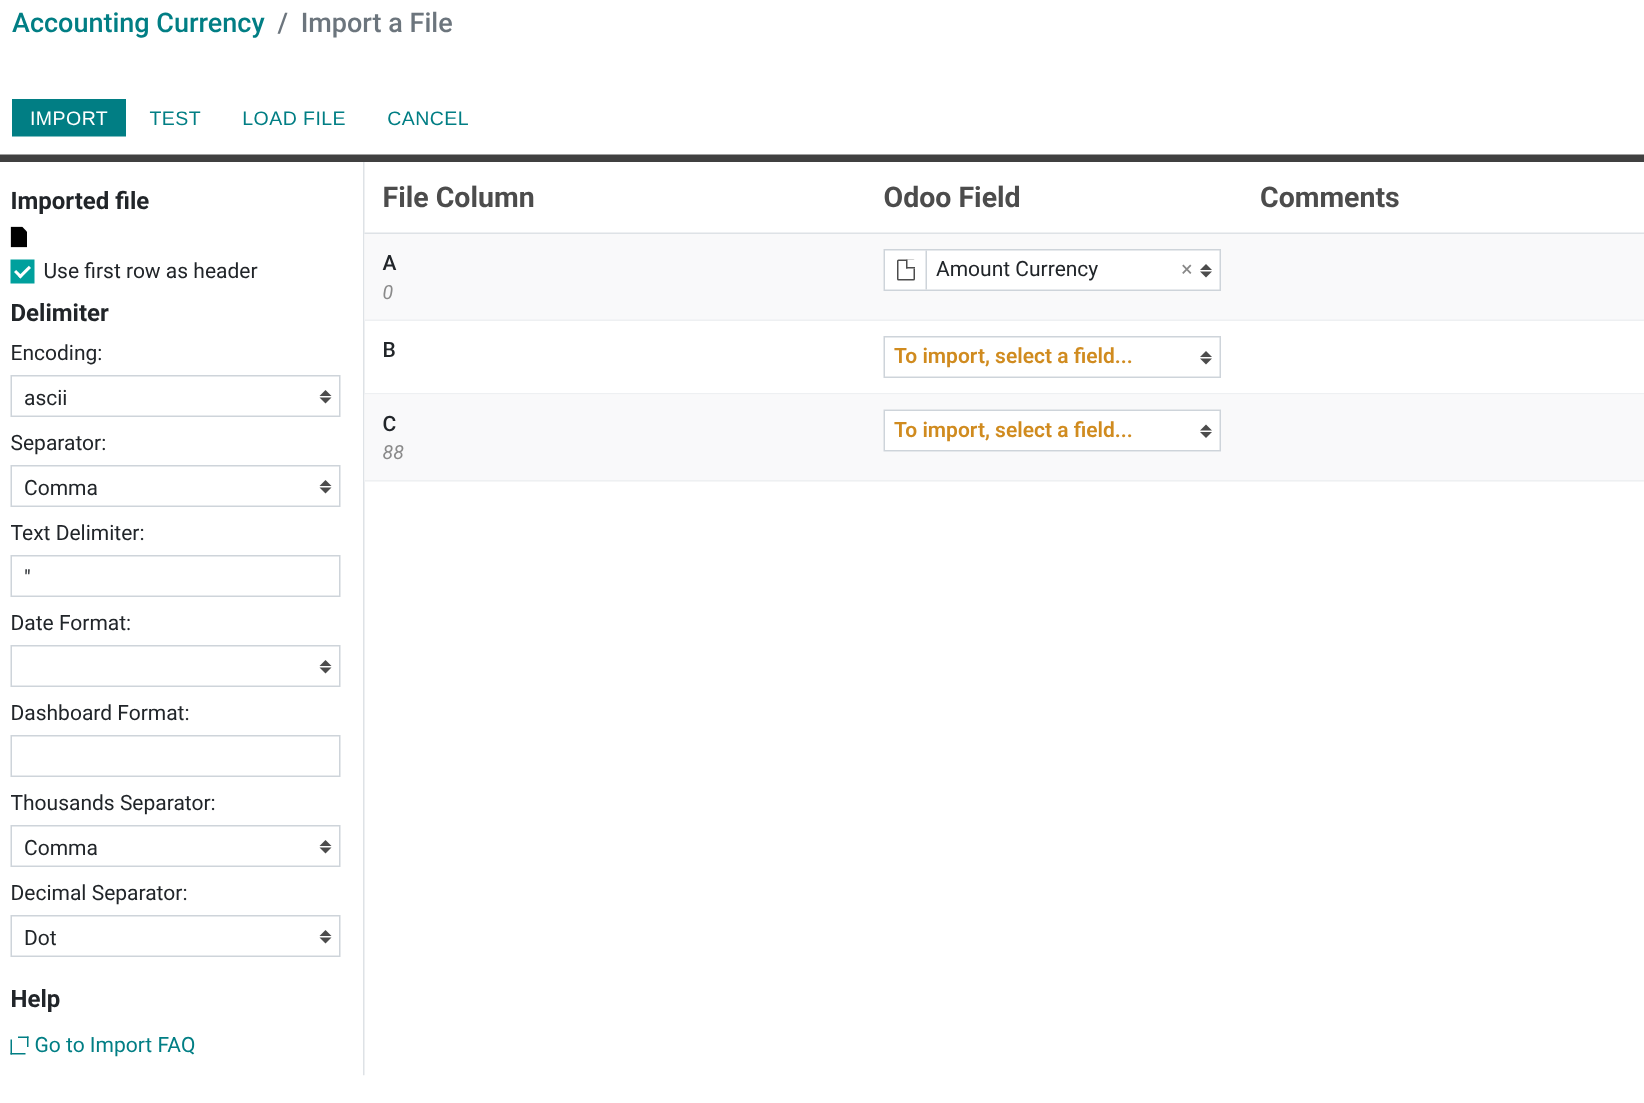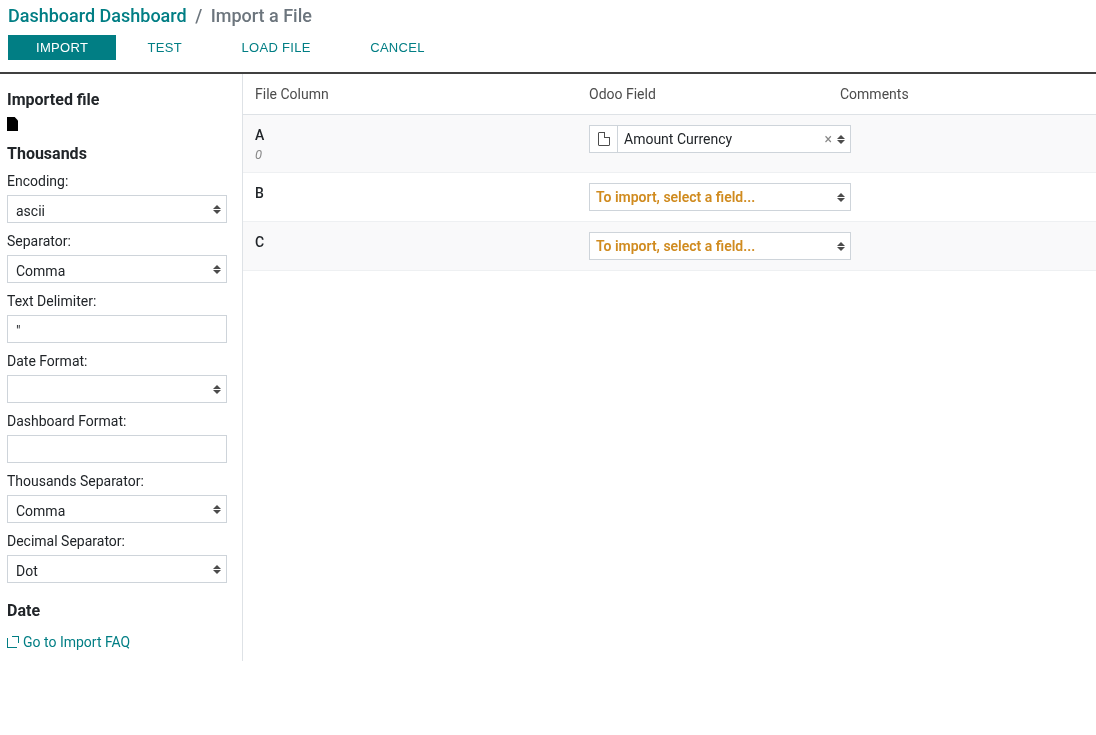--- a/index.html
+++ b/index.html
@@ -24,36 +24,37 @@
   .breadcrumb .current { color: #6c757d; }
 
   
   .actions {
     padding: 4px 8px 12px 8px;
   }
   .btn {
     display: inline-block;
     font-weight: 500;
     font-size: 13px;
-    padding: 5px 28px;
+    padding: 5px 12px;
     letter-spacing: 0.3px;
     cursor: pointer;
     border: none;
     background: transparent;
     color: #017e84;
+    margin-top: 31px;
   }
   .btn-primary {
     background: #017e84;
     color: #fff;
   }
 
   
   .content {
     display: flex;
-    border-top: 2px solid #404040;
+    border-top: 5px solid #404040;
   }
   .sidebar {
     width: 243px;
     min-width: 243px;
     border-right: 1px solid #dee2e6;
     padding: 10px 8px 10px 7px;
   }
   .main {
     flex: 1;
   }
@@ -159,23 +160,23 @@
     width: 6px; height: 6px;
     border-top: 1.5px solid #017e84;
     border-right: 1.5px solid #017e84;
   }
 
   
   .thead {
     display: flex;
     padding: 12px 12px 12px 12px;
     border-bottom: 1px solid #dee2e6;
-    font-weight: 400;
+    font-weight: 700;
     color: #4c4c4c;
-    font-size: 14px;
+    font-size: 19px;
   }
   .col-file    { width: 334px; }
   .col-field   { width: 251px; }
   .col-comment { flex: 1; }
 
   .row {
     display: flex;
     align-items: flex-start;
     padding: 10px 12px 10px 12px;
     border-bottom: 1px solid #eef0f2;
@@ -183,21 +184,21 @@
   .row:nth-child(odd) { background: #f9f9fa; }
   .row .col-file { padding-top: 2px; }
   .col-letter  { font-weight: 500; font-size: 14px; color: #212529; }
   .col-sample  { font-style: italic; color: #8a8a8a; font-size: 13px; margin-top: 4px; }
 
   .field-select {
     display: flex;
     align-items: center;
     border: 1px solid #ced4da;
     height: 28px;
-    width: 262px;
+    width: 225px;
     background: #fff;
     position: relative;
   }
   .icon-slot {
     width: 28px; height: 100%;
     border-right: 1px solid #ced4da;
     display: flex; align-items: center; justify-content: center;
   }
   .file-glyph {
     width: 12px; height: 14px;
@@ -243,40 +244,44 @@
     border-left: 4px solid transparent;
     border-right: 4px solid transparent;
   }
   .fs-spinner::before { border-bottom: 4px solid #4c4c4c; }
   .fs-spinner::after  { border-top: 4px solid #4c4c4c; }
 </style>
 </head>
 <body>
 
 <div class="breadcrumb">
-  <a href="#" class="link">Dashboard Dashboard</a>
+  <a href="#" class="link">Accounting Currency</a>
   <span class="sep">/</span>
   <span class="current">Import a File</span>
 </div>
 
 <div class="actions">
   <button class="btn btn-primary">IMPORT</button>
   <button class="btn">TEST</button>
   <button class="btn">LOAD FILE</button>
   <button class="btn">CANCEL</button>
 </div>
 
 <div class="content">
 
   <div class="sidebar">
 
     <h3 class="section-title">Imported file</h3>
     <span class="file-icon"></span>
-
-    <h3 class="section-title">Thousands</h3>
+    <div class="checkbox-row">
+      <span class="checkbox"></span>
+      <span>Use first row as header</span>
+    </div>
+
+    <h3 class="section-title">Delimiter</h3>
 
     <label class="form-label">Encoding:</label>
     <div class="select-wrap">
       <input class="select" value="ascii" style="">
       <span class="spinner"></span>
     </div>
 
     <label class="form-label">Separator:</label>
     <div class="select-wrap">
       <input class="select" value="Comma" style="">
@@ -304,21 +309,21 @@
       <input class="select" value="Comma" style="">
       <span class="spinner"></span>
     </div>
 
     <label class="form-label">Decimal Separator:</label>
     <div class="select-wrap">
       <input class="select" value="Dot" style="">
       <span class="spinner"></span>
     </div>
 
-    <h3 class="section-title" style="margin-top:18px">Date</h3>
+    <h3 class="section-title" style="margin-top:18px">Help</h3>
     <a href="#" class="help-link">
       <span class="ext-icon"></span>
       <span>Go to Import FAQ</span>
     </a>
 
   </div>
 
   <div class="main">
     <div class="thead">
       <div class="col-file">File Column</div>
@@ -351,20 +356,21 @@
             <div class="field-select bare">
               <div class="field-value placeholder">To import, select a field...</div>
               <span class="fs-spinner"></span>
             </div>
           </div>
           <div class="col-comment"></div>
         </div>
         <div class="row">
           <div class="col-file">
             <div class="col-letter">C</div>
+            <div class="col-sample">88</div>
           </div>
           <div class="col-field">
             <div class="field-select bare">
               <div class="field-value placeholder">To import, select a field...</div>
               <span class="fs-spinner"></span>
             </div>
           </div>
           <div class="col-comment"></div>
         </div>
       </div>

